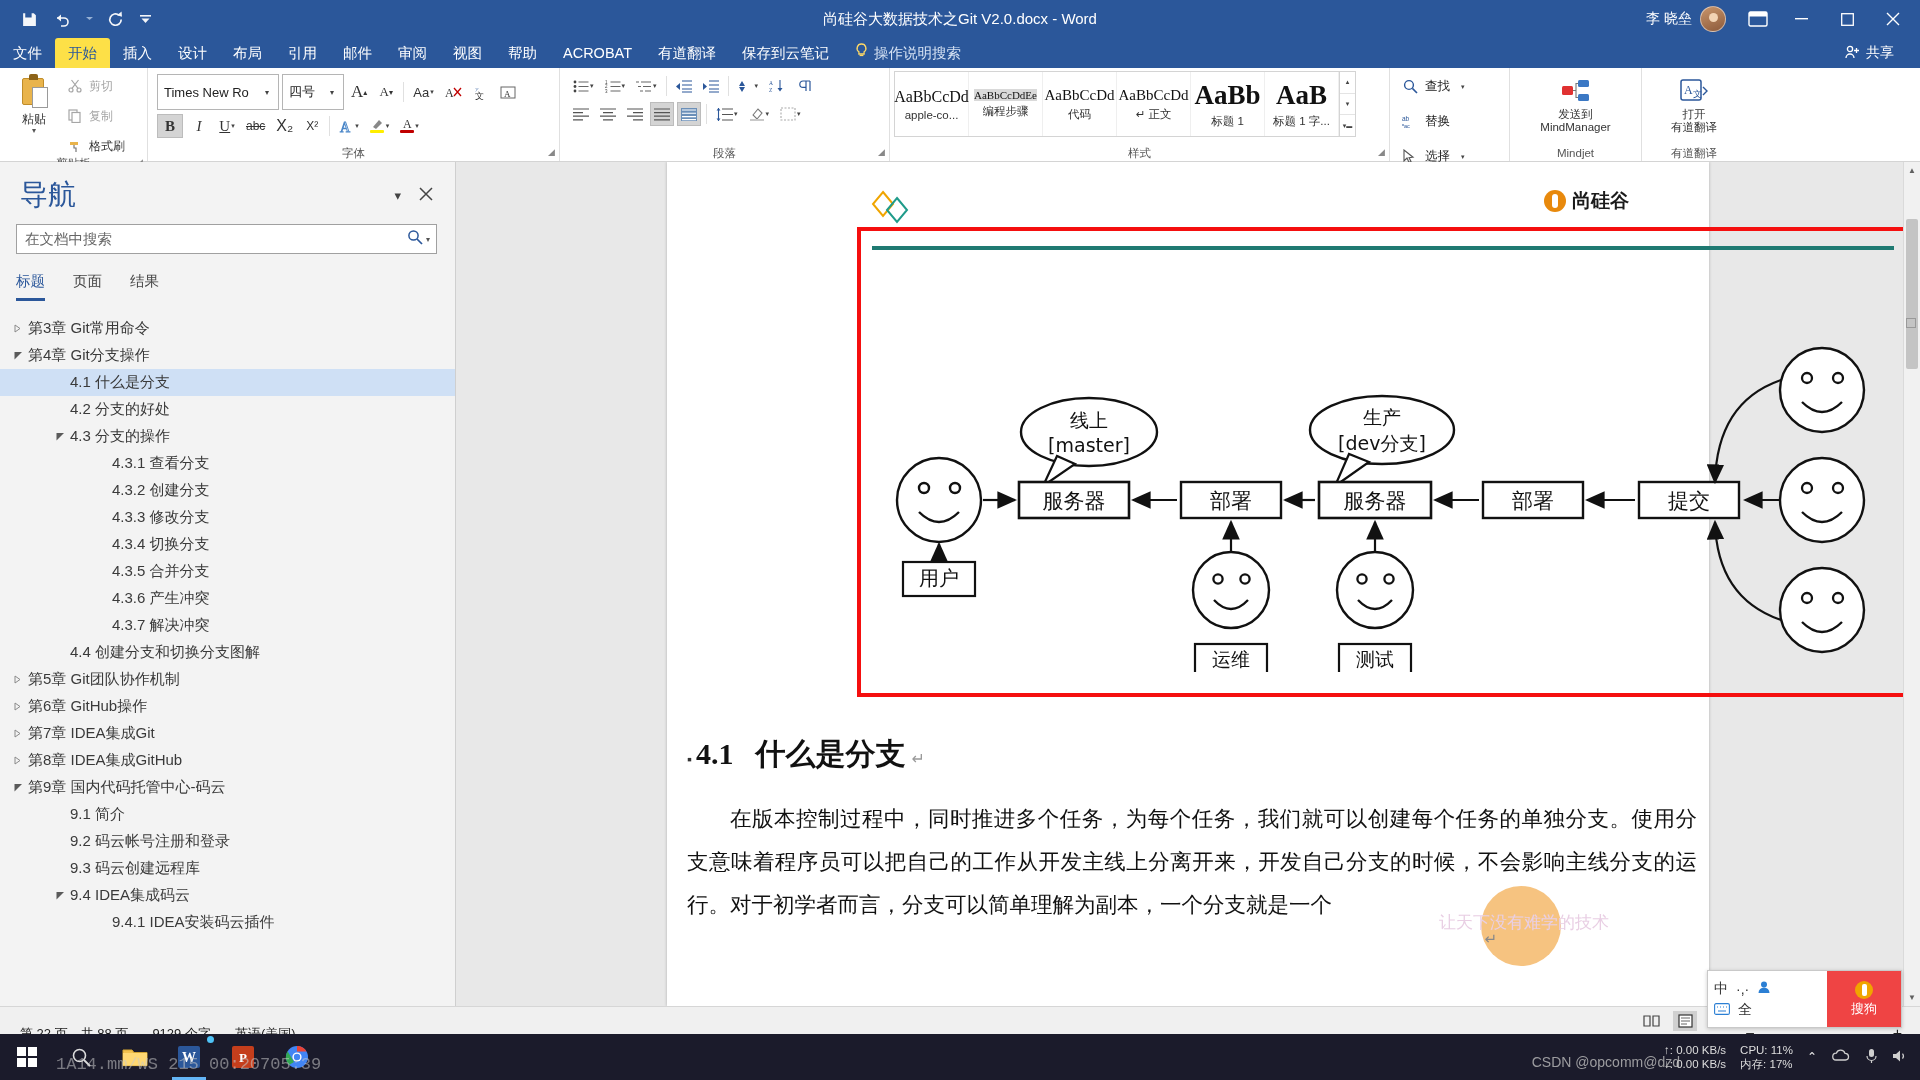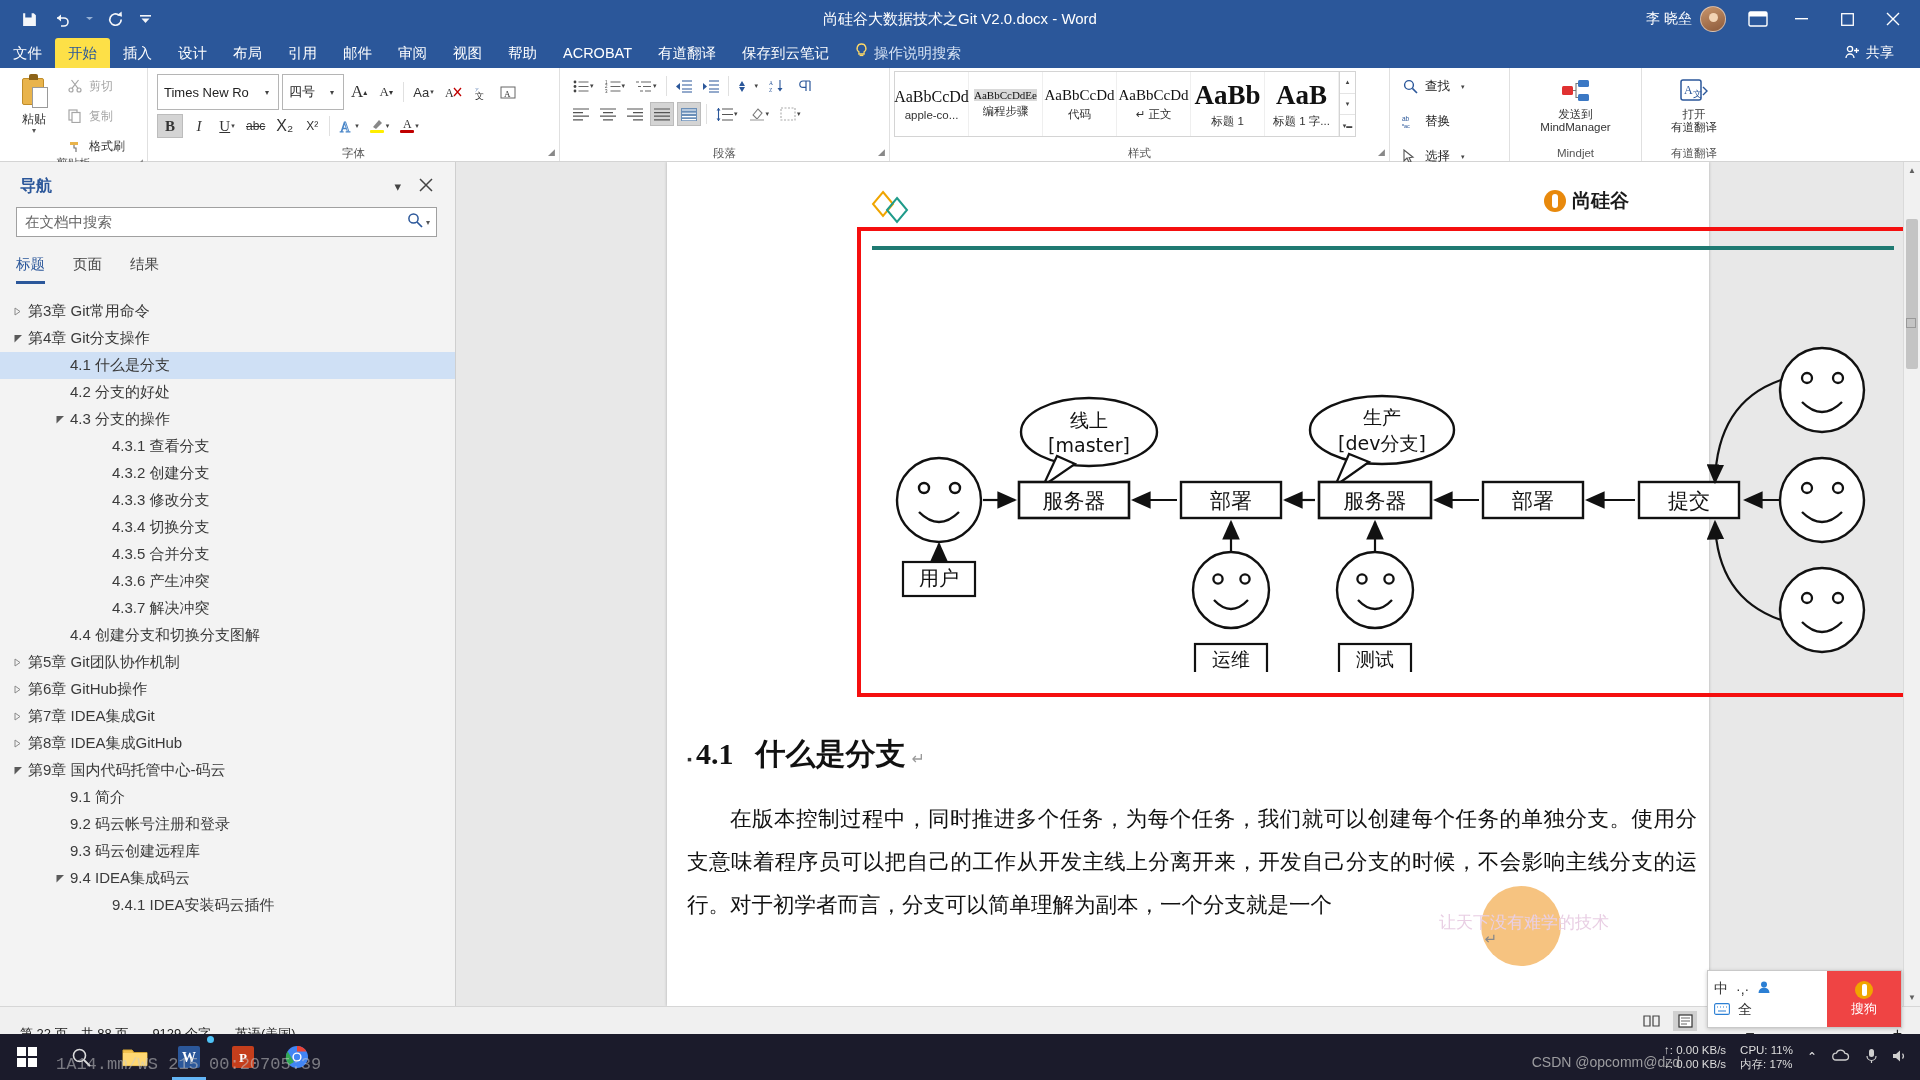--- a/index.html
+++ b/index.html
@@ -129,21 +129,21 @@
   }
   .bigbtn .bi { height: 30px; display:flex;align-items:center;justify-content:center; }
   .bigbtn .bl { font-size: 11.5px; color: #333; line-height: 13px; text-align: center; }
 
   
   .main { flex: 1; display: flex; background: #e6e6e6; overflow: hidden; position: relative; }
 
   
   .navpane { width: 456px; background: #f3f3f3; border-right: 1px solid #cfcfcf; display: flex; flex-direction: column; flex: 0 0 456px;}
   .nav-head { display: flex; align-items: center; padding: 14px 16px 6px 20px; }
-  .nav-title { font-size: 16px; color: #2b579a; font-weight: 700; }
+  .nav-title { font-size: 28px; color: #2b579a; font-weight: 400; }
   .nav-head-btns { margin-left: auto; display: flex; align-items: center; gap: 18px; padding-right: 6px;}
   .nav-hb { color: #444; font-size: 13px; }
   .nav-search-wrap { padding: 4px 18px 0 16px; }
   .nav-search {
     height: 30px; background: #fff; border: 1px solid #a0a0a0; display: flex; align-items: center;
     padding: 0 4px 0 8px;
   }
   .nav-search input {
     flex: 1; border: none; outline: none; font-size: 14.5px; color: #333;
     font-family: "Liberation Sans", sans-serif; background: transparent;

